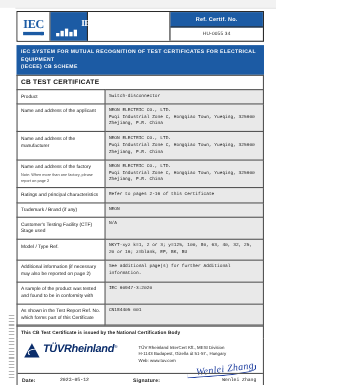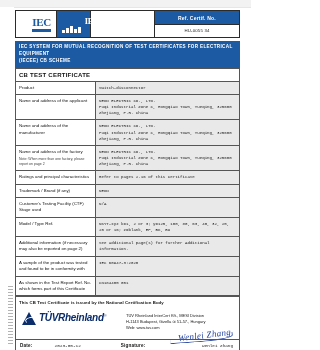--- a/index.html
+++ b/index.html
@@ -53,21 +53,20 @@
     height: 333px;
     background: #ffffff;
   }
 
   
   .logo-bar {
     display: flex;
     height: 28px;
     border: 1px solid #2b2b2b;
     box-sizing: border-box;
-    padding-left: 11px;
   }
   .logo-iec {
     width: 30px;
     border-right: 1px solid #2b2b2b;
     background: #ffffff;
     display: flex;
     align-items: center;
     justify-content: center;
     box-sizing: border-box;
   }

